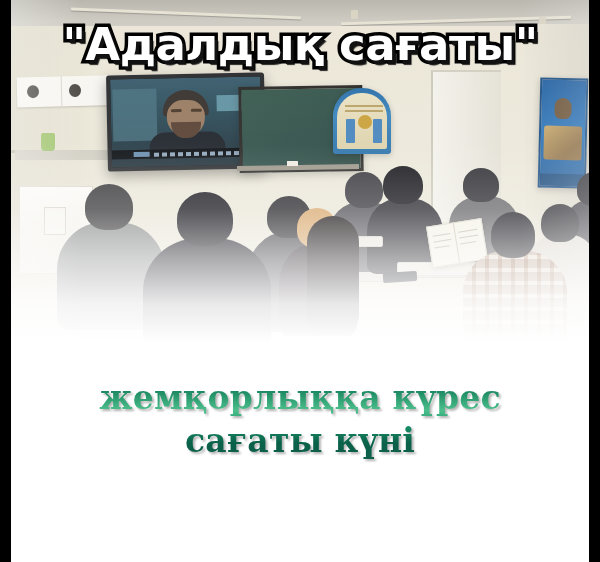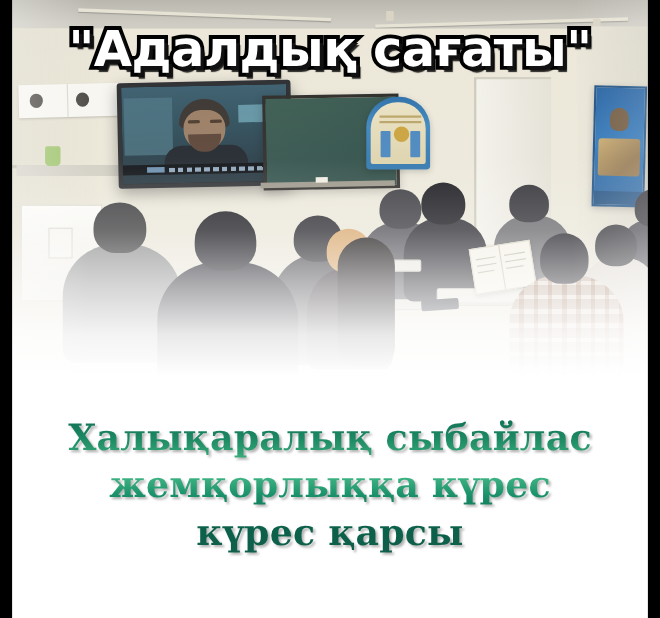--- a/index.html
+++ b/index.html
@@ -655,20 +655,19 @@
       </div>
 
       <div class="haze-sides"></div>
       <div class="haze"></div>
     </div>
   </div>
 
   <div class="title">"Адалдық сағаты"</div>
 
   <div class="subtitle">
-    <span class="line">Халықаралық сыбайлас</span>
     <span class="line">жемқорлыққа күрес</span>
-    <span class="line">күрес қарсы</span>
+    <span class="line">сағаты күні</span>
   </div>
 
   <div class="bar-left"></div>
   <div class="bar-right"></div>
 </div>
 
 </body></html>

